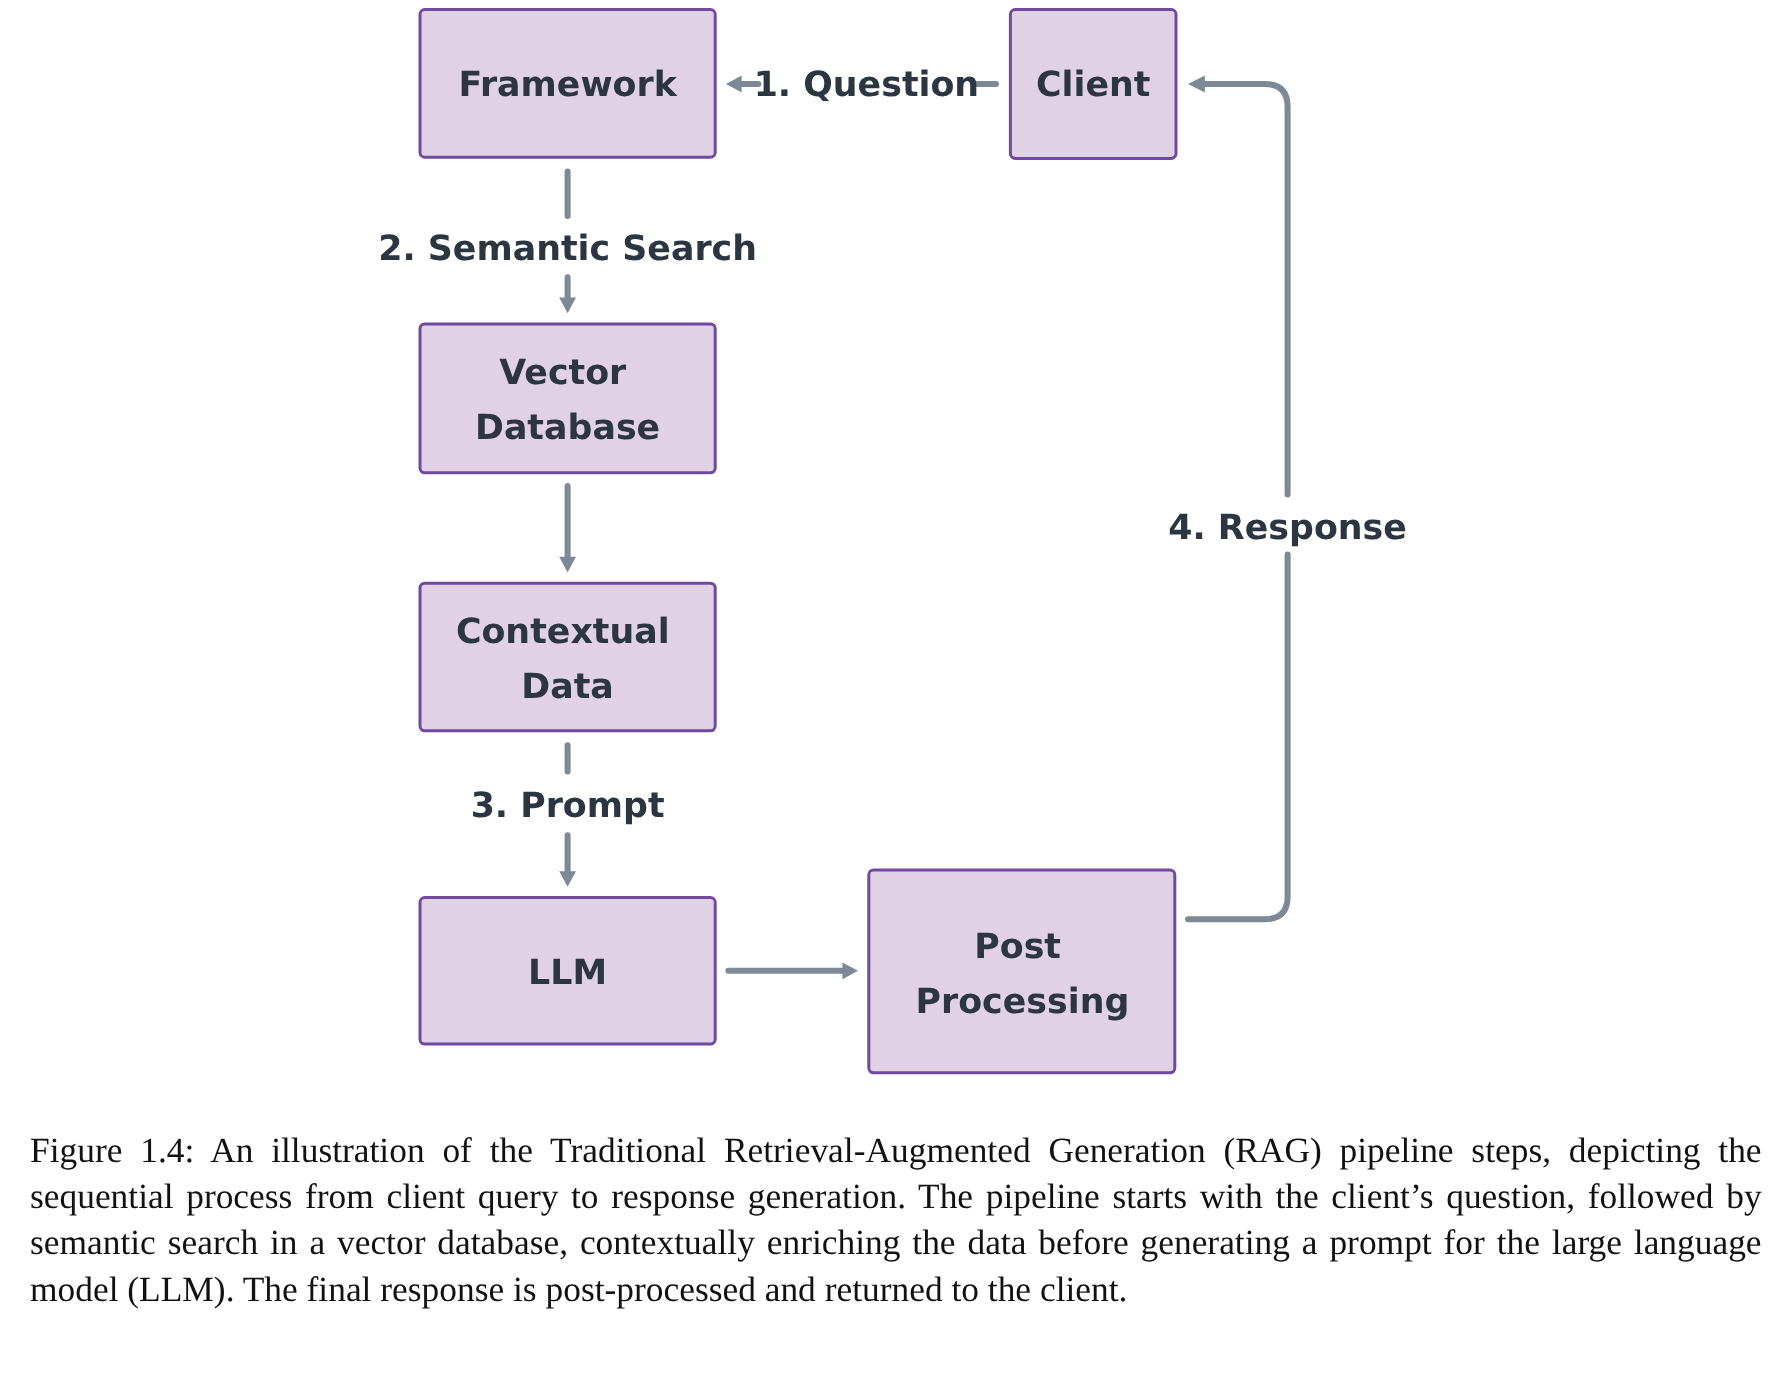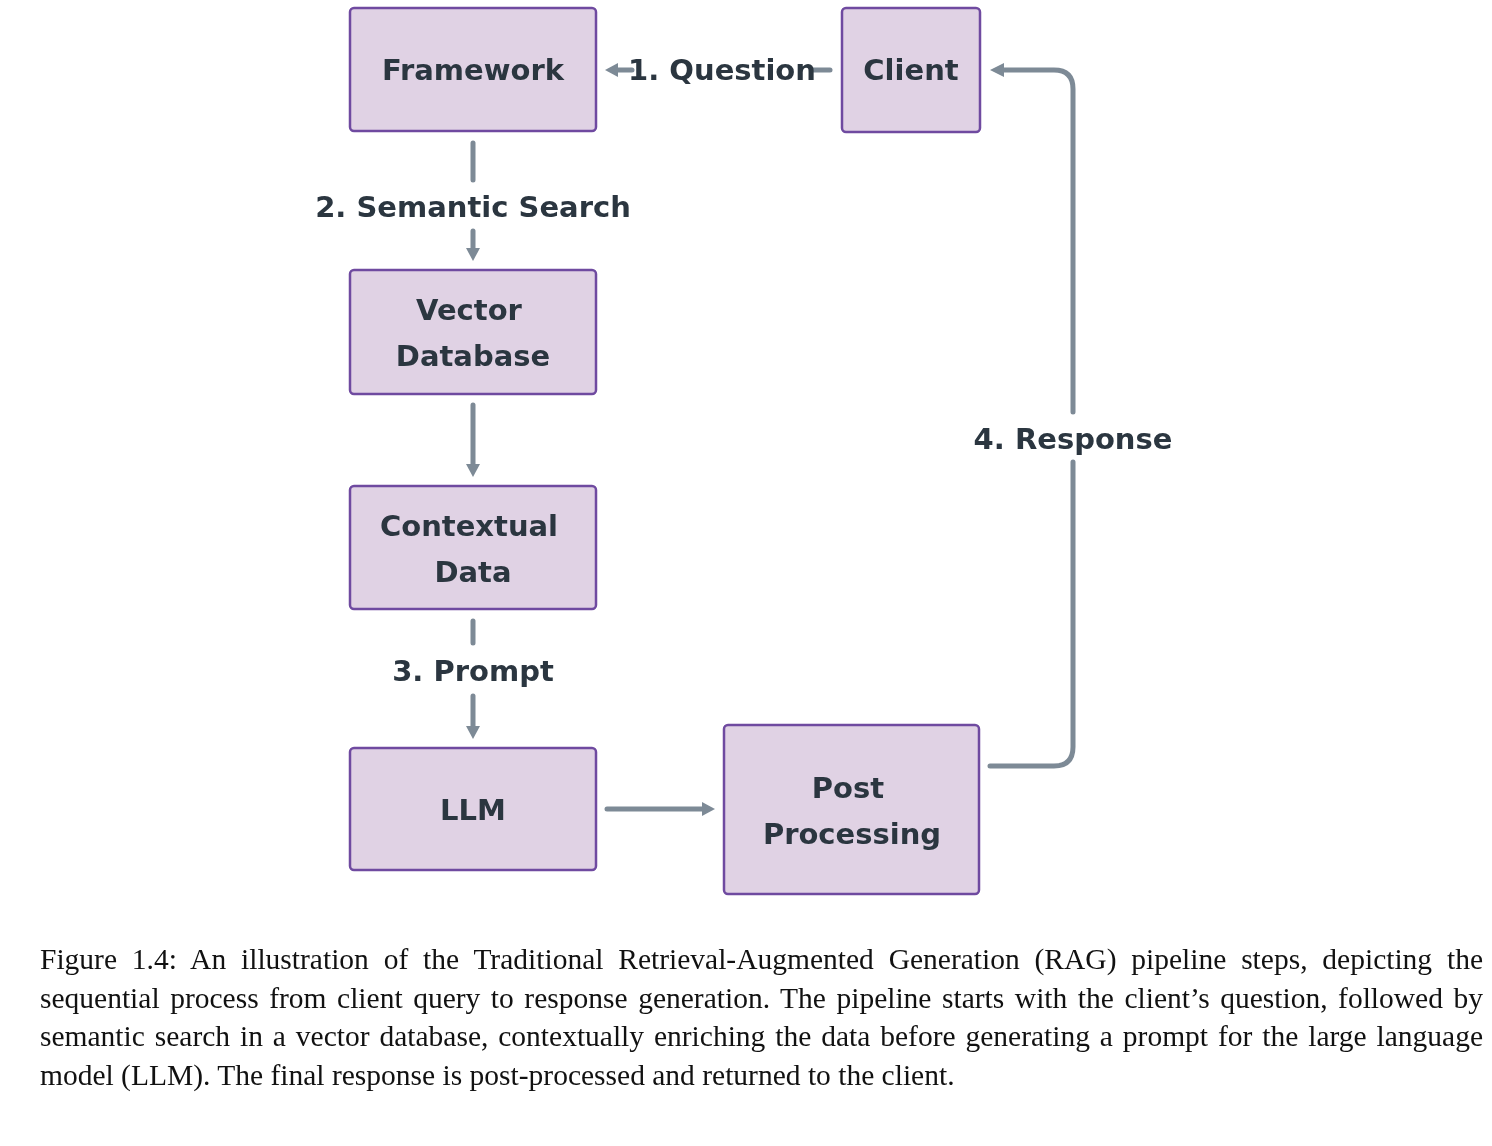--- a/index.html
+++ b/index.html
@@ -8,21 +8,20 @@
   .box-rect { fill: #e0d2e4; stroke: #6f4aa0; stroke-width: 2.5; }
   .box-text { font-family: "DejaVu Sans", sans-serif; font-weight: bold; font-size: 29px; fill: #2b3640; }
   .edge-label { font-family: "DejaVu Sans", sans-serif; font-weight: bold; font-size: 29px; fill: #2b3640; }
   .edge { stroke: #7d8a96; stroke-width: 5; fill: none; stroke-linecap: round; }
   .arrowhead { fill: #7d8a96; }
   #caption {
     position: absolute; left: 25px; top: 940px; width: 1443px;
     font-family: "Liberation Serif", "DejaVu Serif", serif;
     font-size: 29.5px; line-height: 38.5px; color: #111;
     text-align: justify;
-    margin-left: 15px;
   }
 </style>
 </head>
 <body>
 
 <svg id="diagram" width="1492" height="920" viewBox="0 0 1492 920" xmlns="http://www.w3.org/2000/svg">
 
   <g>
     <rect class="box-rect" x="350" y="8" width="246" height="123" rx="4"></rect>
     <text class="box-text" x="473" y="80" text-anchor="middle">Framework</text>

